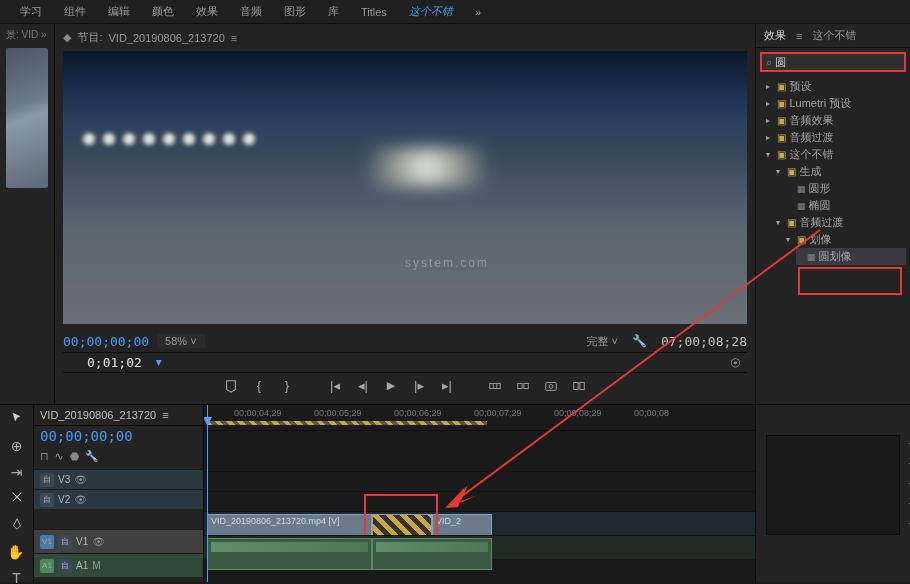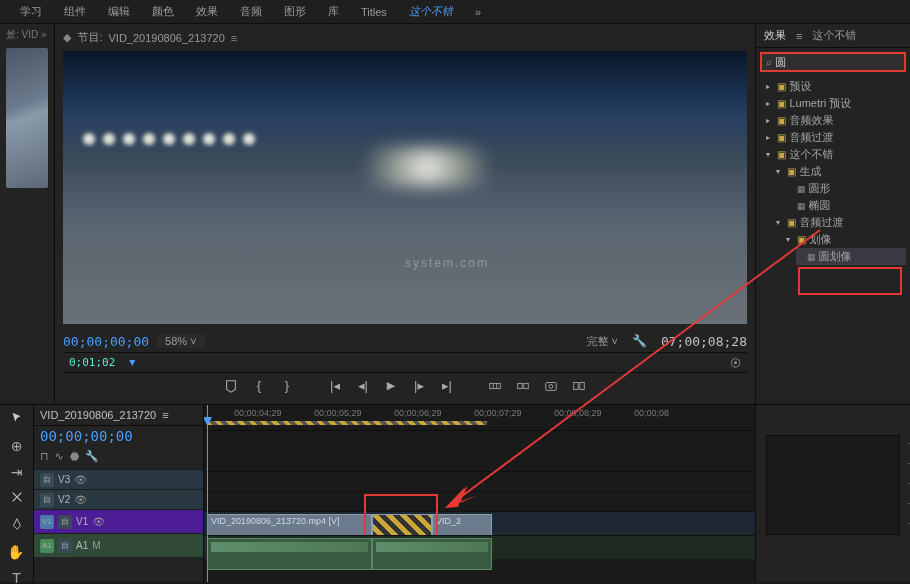--- a/index.html
+++ b/index.html
@@ -28,21 +28,21 @@
 
 .playbar { height:22px; display:flex; align-items:center; gap:8px; margin-top:6px; }
 .tc { color:#4a9eff; font-family:monospace; font-size:13px; }
 .zoom { color:#9a9a9a; font-size:11px; background:#2a2a2a; padding:1px 8px; border-radius:2px; }
 .playbar .spacer { flex:1; }
 .playbar .fit { color:#9a9a9a; }
 .tc2 { color:#c0c0c0; font-family:monospace; font-size:13px; }
 .wrench { color:#888; font-size:12px; margin:0 6px; }
 
 .ruler { height:20px; background:#232323; border-top:1px solid #0d0d0d; display:flex; align-items:center; position:relative; }
-.ruler .tcleft { color:#5eead4; font-family:monospace; font-size:11px; margin-left:6px; }
+.ruler .tcleft { color:#e5e5e5; font-family:monospace; font-size:13px; margin-left:24px; }
 .tickrow { flex:1; height:100%; position:relative; margin-left:10px; }
 .marker { position:absolute; left:4px; top:2px; color:#4a9eff; font-size:12px; }
 
 .transport { height:26px; background:#232323; display:flex; align-items:center; justify-content:center; gap:10px; border-top:1px solid #0d0d0d; }
 .transport span { color:#aaa; font-size:13px; display:inline-flex; width:18px; height:18px; align-items:center; justify-content:center; }
 .transport .play { font-size:11px; }
 .transport svg { width:14px; height:14px; }
 
 
 .rightcol { width:155px; background:#232323; border-left:1px solid #0d0d0d; }
@@ -70,21 +70,21 @@
 .tl-left-tools span svg { width:14px; height:14px; }
 .tl-left-tools .hand { color:#5080ff; }
 
 .tl-trackhdr { width:170px; background:#232323; border-right:1px solid #0d0d0d; }
 .tl-title { padding:4px 6px; font-size:11px; color:#c0c0c0; border-bottom:1px solid #0d0d0d; display:flex; align-items:center; gap:6px; }
 .tl-time { color:#4a9eff; font-family:monospace; font-size:14px; padding:2px 6px 4px; }
 .tl-miniicons { display:flex; gap:6px; padding:2px 6px 6px; }
 .tl-miniicons span { color:#888; font-size:11px; }
 .track-row { height:20px; display:flex; align-items:center; padding:0 6px; gap:4px; border-top:1px solid #1a1a1a; }
 .track-row.v { background:#2a3842; }
-.track-row.main { background:#4c1d95; height:24px; }
+.track-row.main { background:#404040; height:24px;margin-top:20px; }
 .track-row.a { background:#314a38; height:24px; }
 .track-row .tog { width:14px; height:14px; background:#3a4a55; border-radius:2px; font-size:8px; display:flex; align-items:center; justify-content:center; color:#aaa; }
 .track-row .lbl { font-size:10px; color:#b0b8c0; }
 .track-row .eye { font-size:10px; color:#999; }
 
 .tl-content { flex:1; background:#1a1a1a; position:relative; overflow:hidden; }
 .tl-ruler { height:26px; border-bottom:1px solid #0d0d0d; position:relative; }
 .tl-ruler .tick { position:absolute; top:3px; font-size:9px; color:#7a7a7a; }
 .playhead { position:absolute; top:0; bottom:0; left:3px; width:1px; background:#4a9eff; z-index:5; }
 .playhead::before { content:""; position:absolute; top:12px; left:-4px; width:9px; height:9px; background:#4a9eff; clip-path:polygon(0 0,100% 0,50% 100%); }

